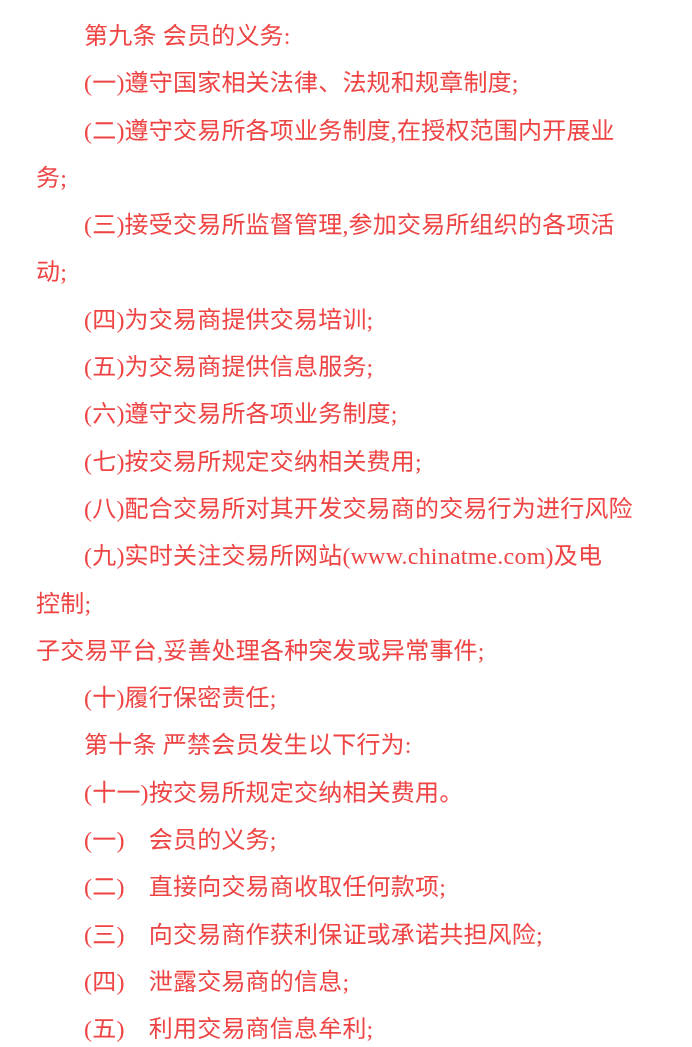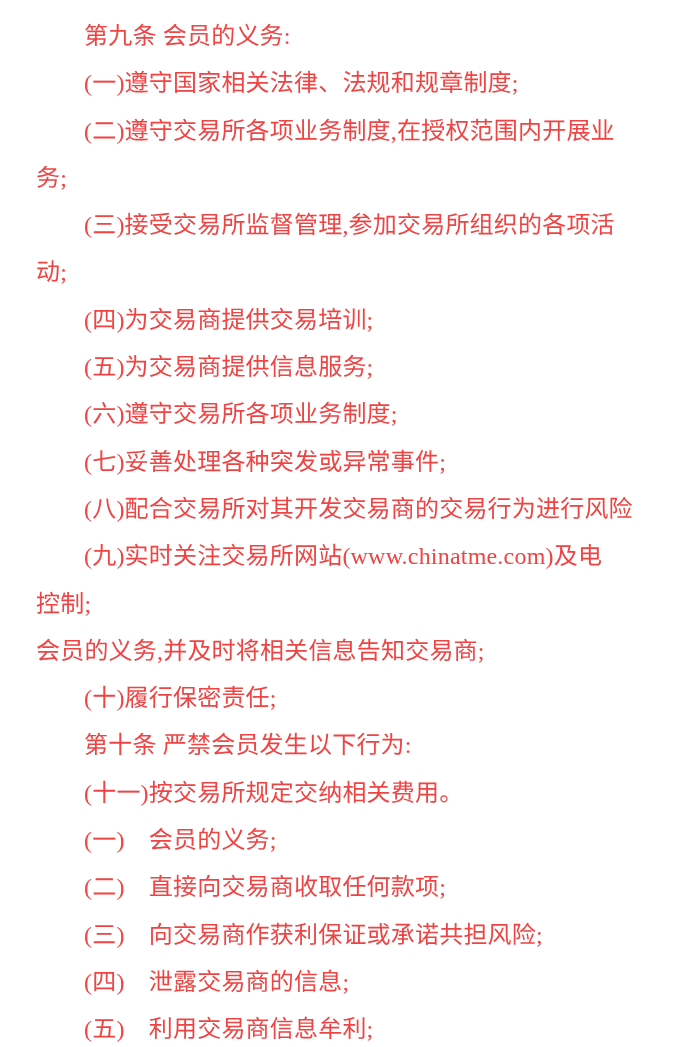--- a/index.html
+++ b/index.html
@@ -41,25 +41,25 @@
 <div class="page">
   <p class="line indent">第九条 会员的义务:</p>
   <p class="line indent">(一)遵守国家相关法律、法规和规章制度;</p>
   <p class="line indent">(二)遵守交易所各项业务制度,在授权范围内开展业</p>
   <p class="line">务;</p>
   <p class="line indent">(三)接受交易所监督管理,参加交易所组织的各项活</p>
   <p class="line">动;</p>
   <p class="line indent">(四)为交易商提供交易培训;</p>
   <p class="line indent">(五)为交易商提供信息服务;</p>
   <p class="line indent">(六)遵守交易所各项业务制度;</p>
-  <p class="line indent">(七)妥善处理各种突发或异常事件;</p>
+  <p class="line indent">(七)按交易所规定交纳相关费用;</p>
   <p class="line indent">(八)配合交易所对其开发交易商的交易行为进行风险</p>
   <p class="line indent">(九)实时关注交易所网站(www.chinatme.com)及电</p>
   <p class="line">控制;</p>
-  <p class="line">会员的义务,并及时将相关信息告知交易商;</p>
+  <p class="line">子交易平台,妥善处理各种突发或异常事件;</p>
   <p class="line indent">(十)履行保密责任;</p>
   <p class="line indent">第十条 严禁会员发生以下行为:</p>
   <p class="line indent">(十一)按交易所规定交纳相关费用。</p>
   <p class="line indent">(一)　会员的义务;</p>
   <p class="line indent">(二)　直接向交易商收取任何款项;</p>
   <p class="line indent">(三)　向交易商作获利保证或承诺共担风险;</p>
   <p class="line indent">(四)　泄露交易商的信息;</p>
   <p class="line indent">(五)　利用交易商信息牟利;</p>
 </div>
 

